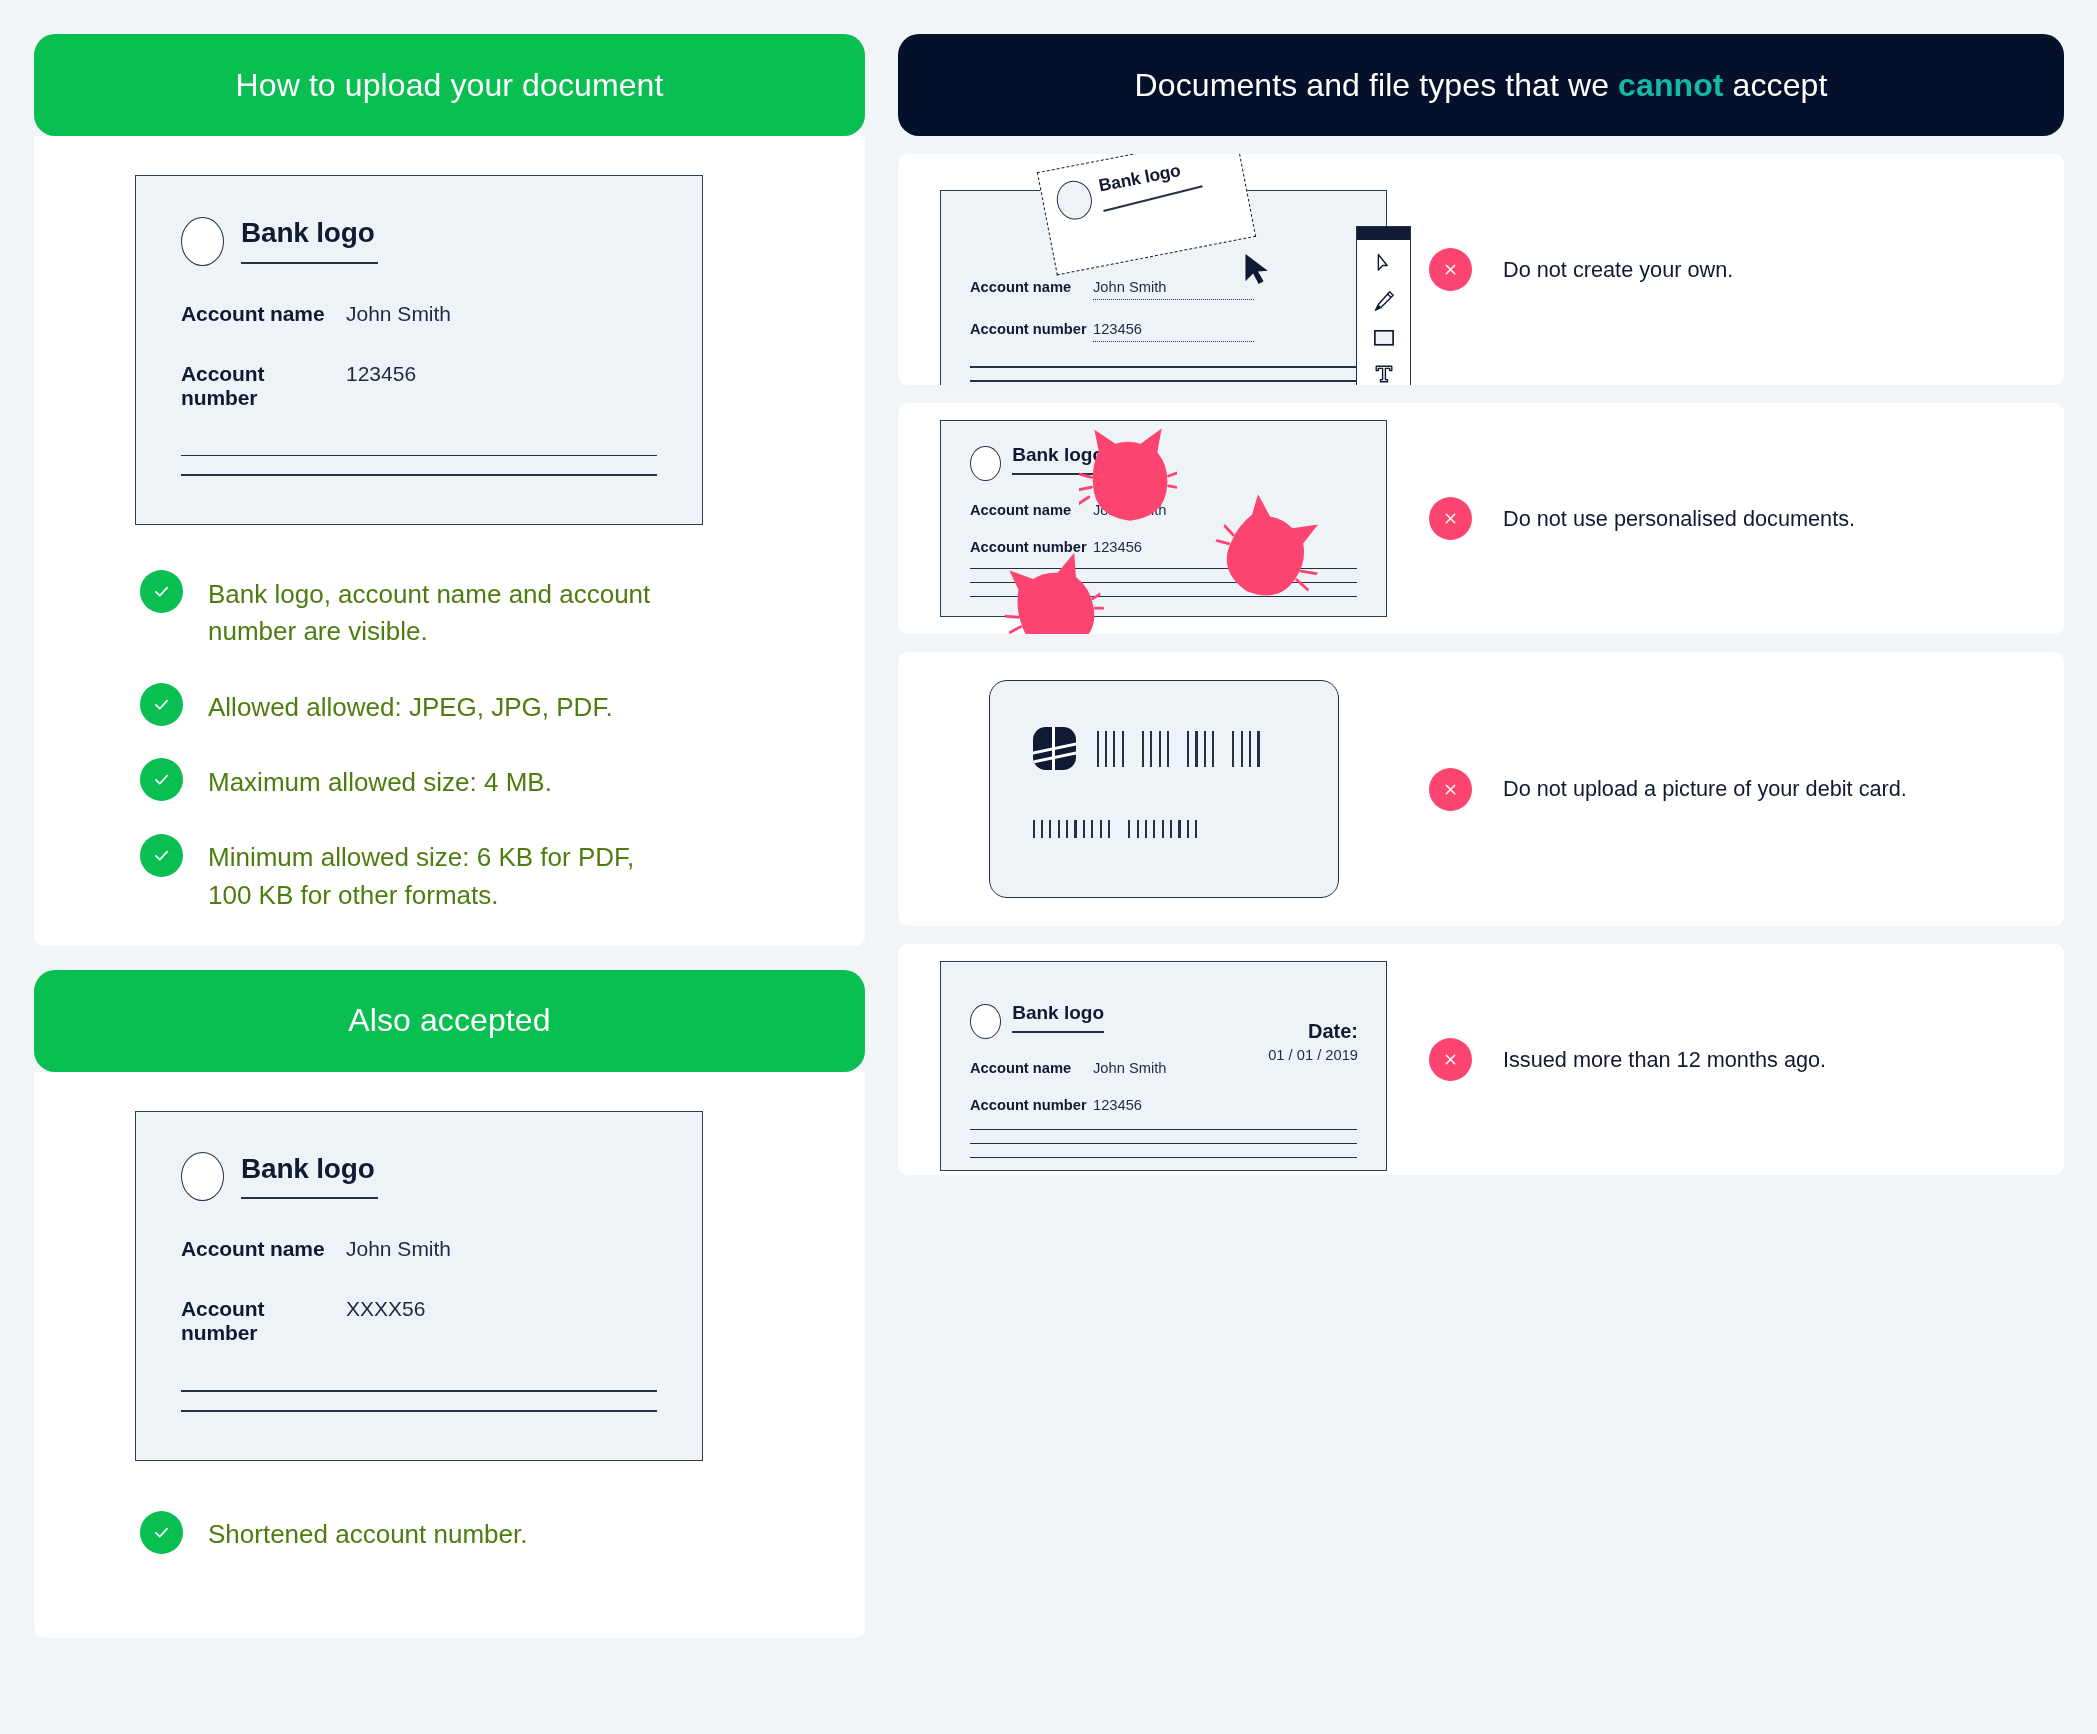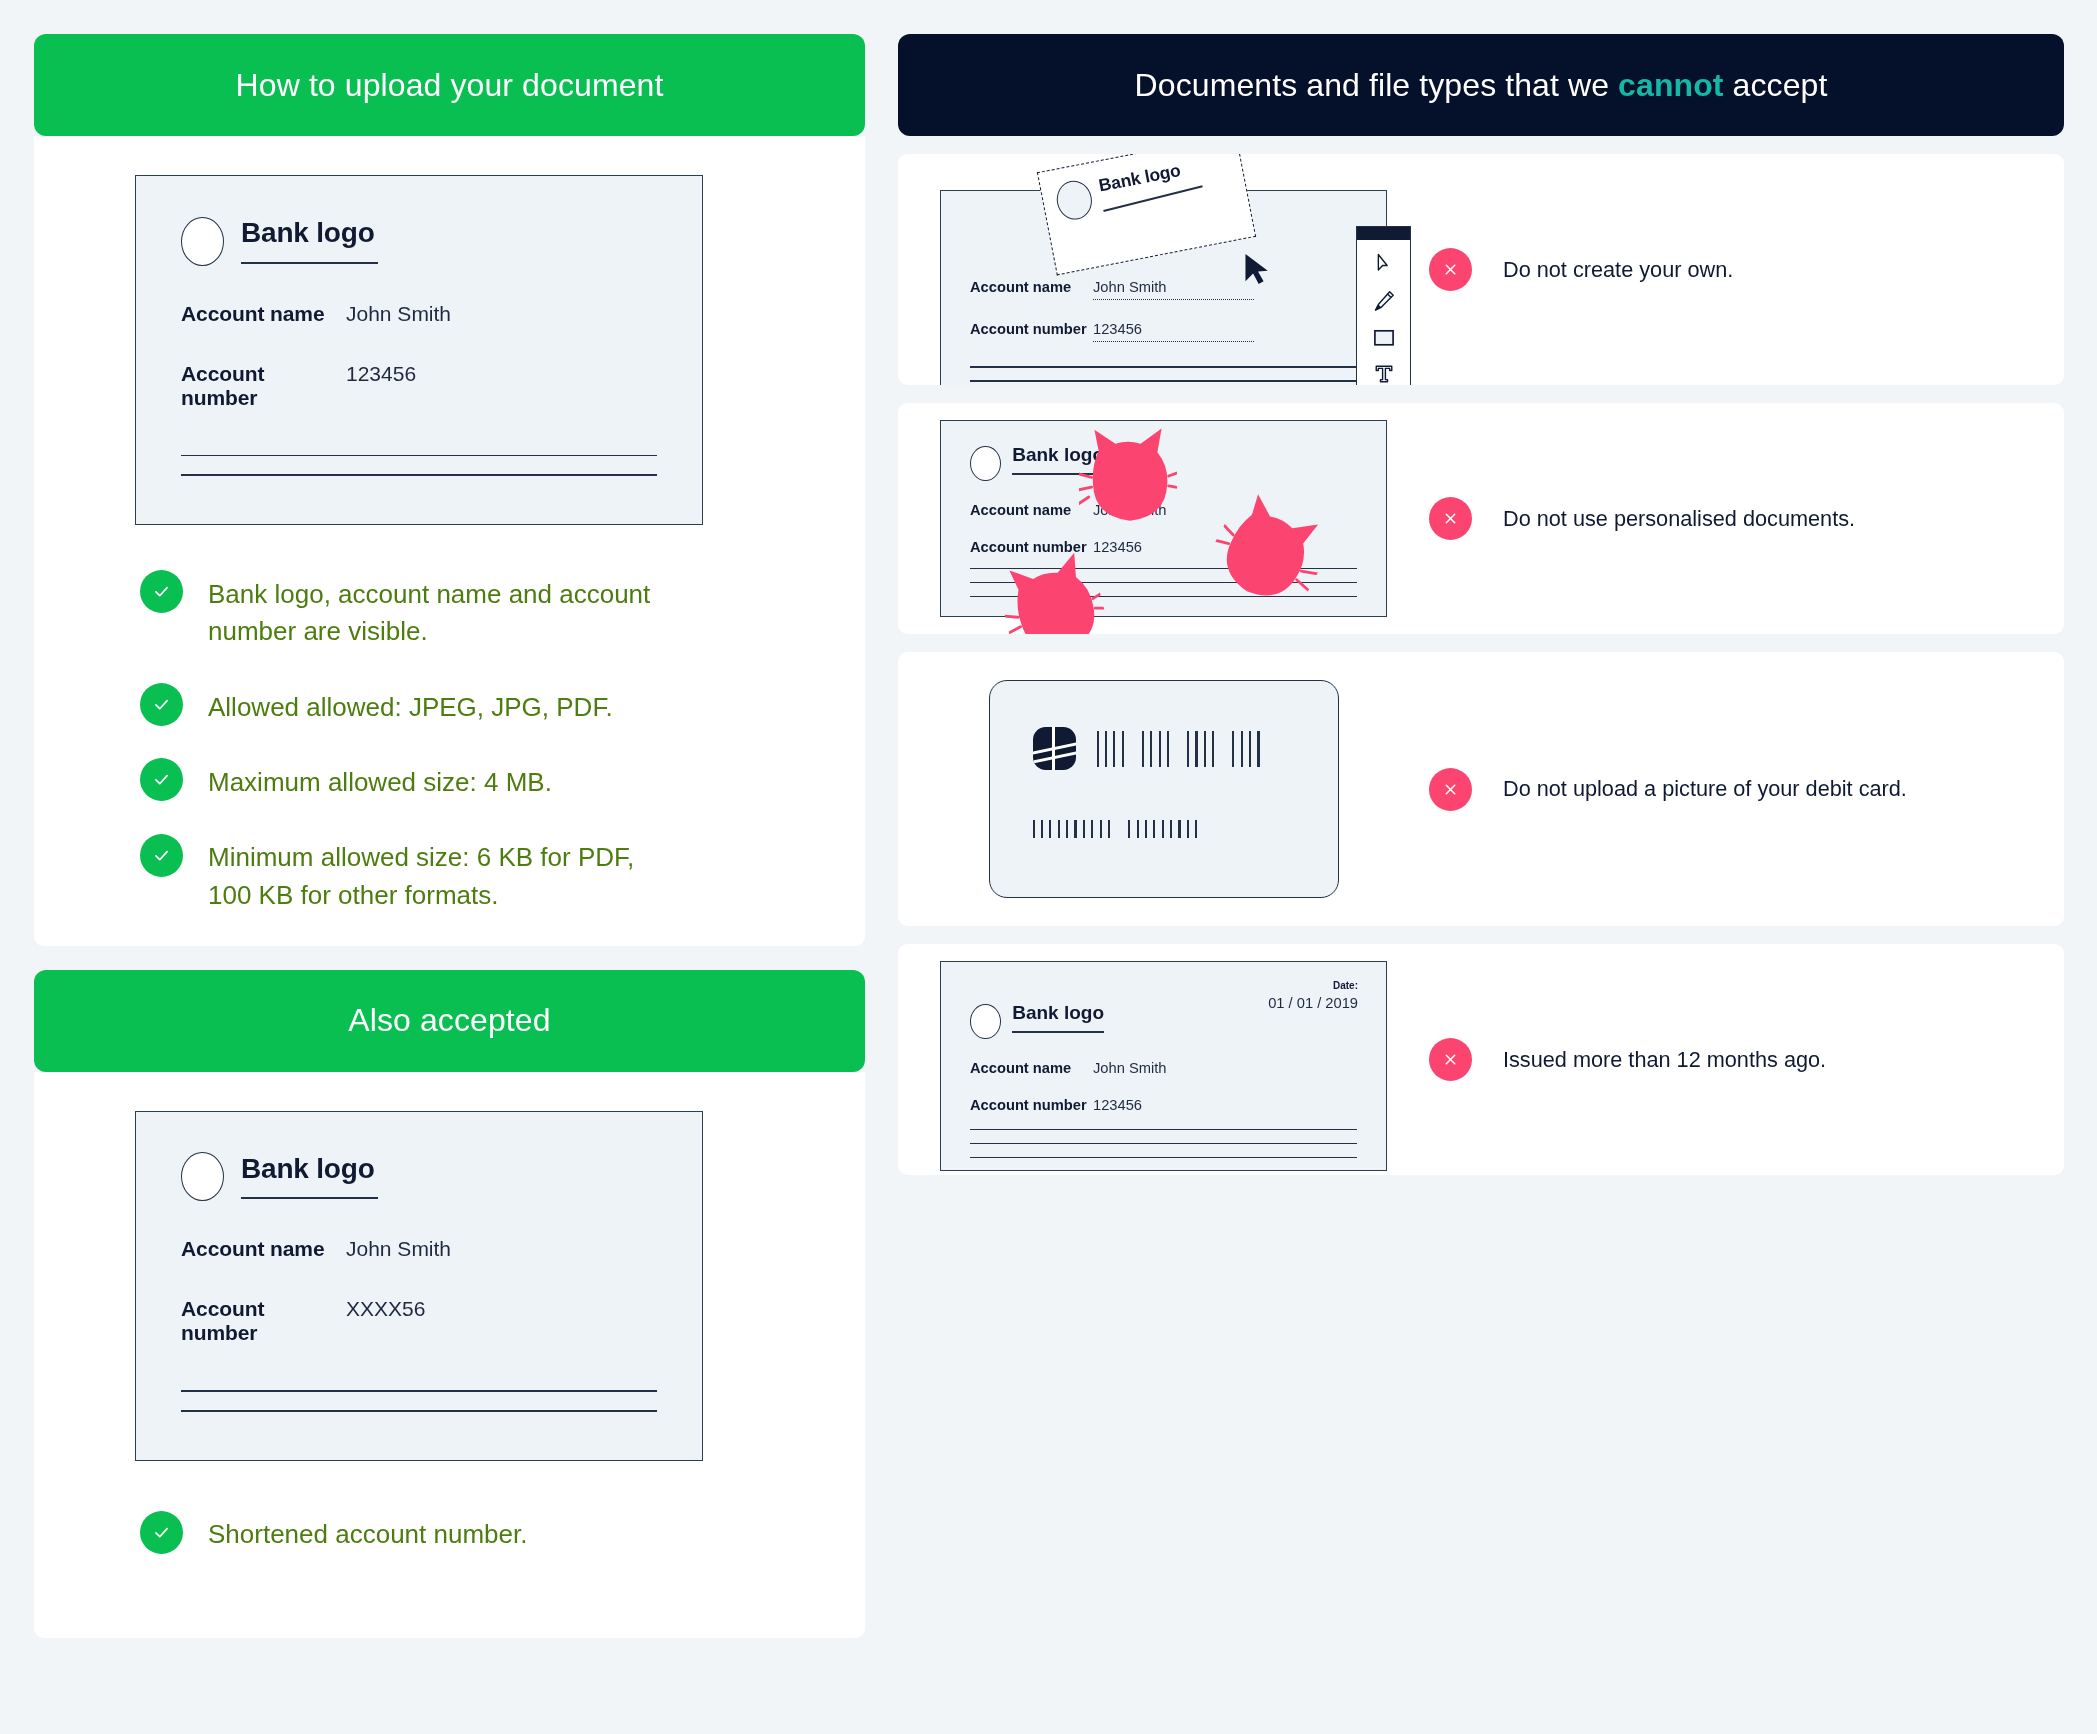--- a/index.html
+++ b/index.html
@@ -10,21 +10,21 @@
     overflow: hidden;
   }
   .page { position: relative; width: 2097px; height: 1735px; }
 
   
   .col-left  { position: absolute; left: 34px;  top: 34px; width: 831px; }
   .col-right { position: absolute; left: 898px; top: 34px; width: 1166px; }
 
   
   .banner {
-    border-radius: 12px;
+    border-radius: 21px;
     text-align: center;
     color: #ffffff;
     font-size: 32px;
     font-weight: 400;
     letter-spacing: 0.1px;
     display: flex; align-items: center; justify-content: center;
   }
   .banner-green { background: #0ABF52; height: 102px; }
   .banner-dark  { background: #05102b; height: 102px; }
   .banner-dark .hl { color: #14b8a6; font-weight: 700; }
@@ -192,21 +192,21 @@
   .chip-extra { position: absolute; left: -4.2px; top: 29px; width: 53px; height: 2.8px; background: #fff; transform: rotate(-12deg); }
 
   .card-top-row { display: flex; align-items: center; gap: 21px; }
   .tick-group { display: flex; gap: 6.3px; }
   .tick { width: 2.1px; height: 36px; background: #233045; }
   .tick-sm { width: 2.1px; height: 18px; background: #233045; }
   .card-bot { display: flex; gap: 18px; margin-top: 50px; }
 
   
   .date-block { position: absolute; right: 28px; top: 18px; text-align: right; }
-  .date-label { font-size: 10px; font-weight: 700; color: #101a33; }
+  .date-label { font-size: 20px; font-weight: 700; color: #101a33; margin-top: 40px; }
   .date-value { font-size: 14.7px; color: #1f2a40; margin-top: 4.2px; }
 </style>
 </head>
 <body>
 
 <div class="page">
 
   <div class="col-left">
 
     <div class="banner banner-green">

